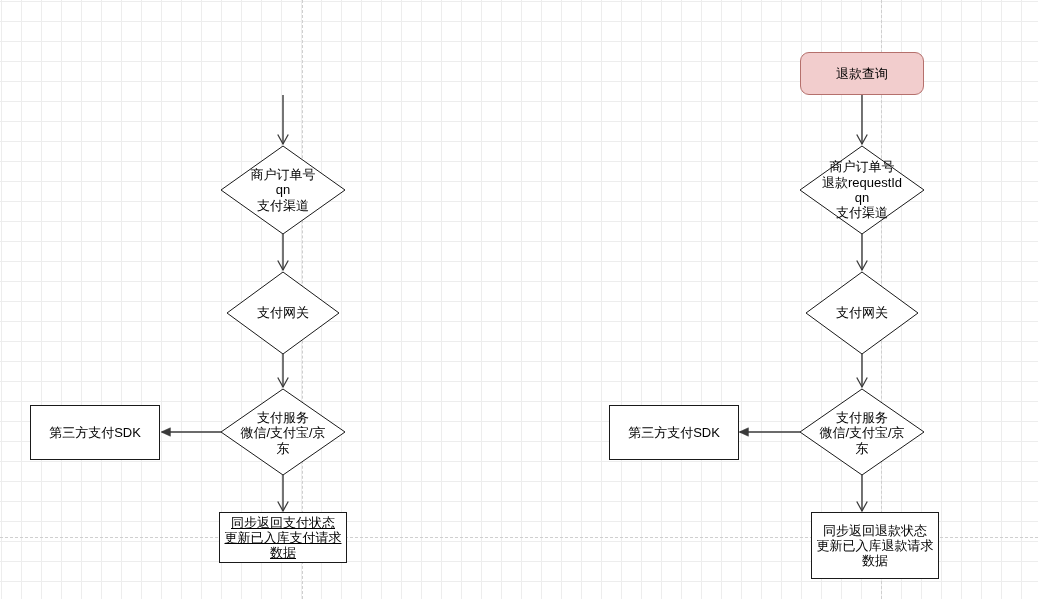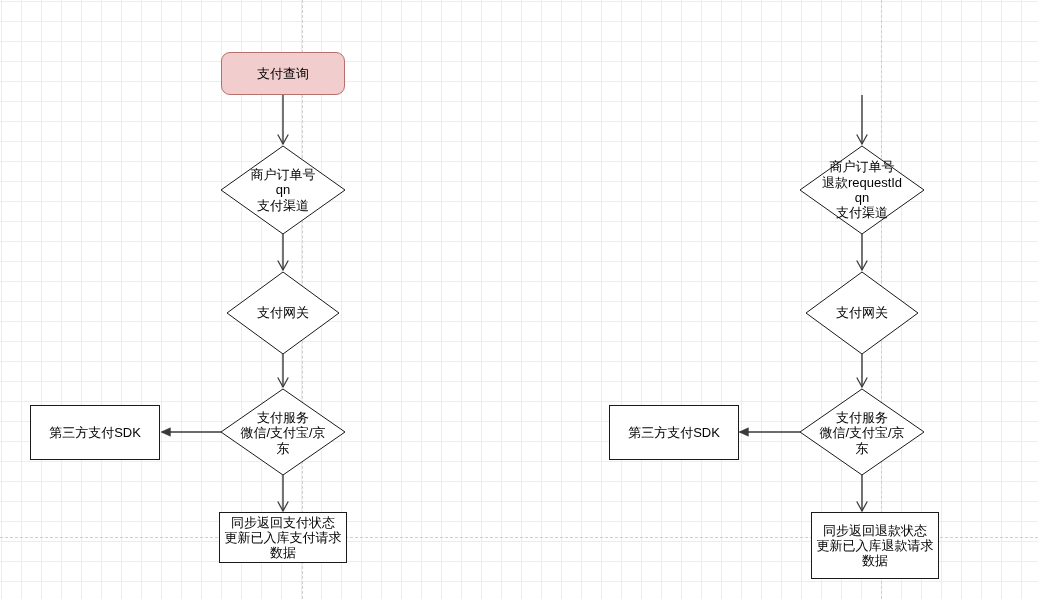--- a/index.html
+++ b/index.html
@@ -124,23 +124,20 @@
     <polygon points="862,272 918,313 862,354 806,313" fill="#ffffff" stroke="#1a1a1a" stroke-width="1"></polygon>
     <polygon points="862,389 924,432 862,475 800,432" fill="#ffffff" stroke="#1a1a1a" stroke-width="1"></polygon>
 
     <line x1="862" y1="95" x2="862" y2="144" stroke="#3a3a3a" stroke-width="1.4" marker-end="url(#openArrow)"></line>
     <line x1="862" y1="234" x2="862" y2="270" stroke="#3a3a3a" stroke-width="1.4" marker-end="url(#openArrow)"></line>
     <line x1="862" y1="354" x2="862" y2="387" stroke="#3a3a3a" stroke-width="1.4" marker-end="url(#openArrow)"></line>
     <line x1="800" y1="432" x2="740" y2="432" stroke="#3a3a3a" stroke-width="1.4" marker-end="url(#solidArrow)"></line>
     <line x1="862" y1="475" x2="862" y2="511" stroke="#3a3a3a" stroke-width="1.4" marker-end="url(#openArrow)"></line>
   </svg>
 
-  <div class="node node-start" style="left:221px; top:52px; width:124px; height:43px;">
-    <span>支付查询</span>
-  </div>
 
   <div class="node node-diamond-label" style="left:224px; top:160px; width:118px; height:60px;">
     <span class="diamond-text">商户订单号
 qn
 支付渠道</span>
   </div>
 
   <div class="node node-diamond-label" style="left:229px; top:298px; width:108px; height:30px;">
     <span>支付网关</span>
   </div>
@@ -148,26 +145,29 @@
   <div class="node node-diamond-label" style="left:219px; top:404px; width:128px; height:58px;">
     <span class="diamond-text" style="width:128px;">支付服务
 微信/支付宝/京
 东</span>
   </div>
 
   <div class="node node-box" style="left:30px; top:405px; width:130px; height:55px;">
     <span>第三方支付SDK</span>
   </div>
 
-  <div class="node node-box" style="left:219px; top:512px; width:128px; height:51px;">
+  <div class="node node-box" style="left:219px; top:512px; width:128px; height:51px;text-decoration:underline;">
     <span>同步返回支付状态
 更新已入库支付请求
 数据</span>
   </div>
 
+  <div class="node node-start" style="left:800px; top:52px; width:124px; height:43px;">
+    <span>退款查询</span>
+  </div>
 
   <div class="node node-diamond-label" style="left:801px; top:153px; width:122px; height:74px;">
     <span class="diamond-text" style="width:122px;">商户订单号
 退款requestId
 qn
 支付渠道</span>
   </div>
 
   <div class="node node-diamond-label" style="left:808px; top:298px; width:108px; height:30px;">
     <span>支付网关</span>

